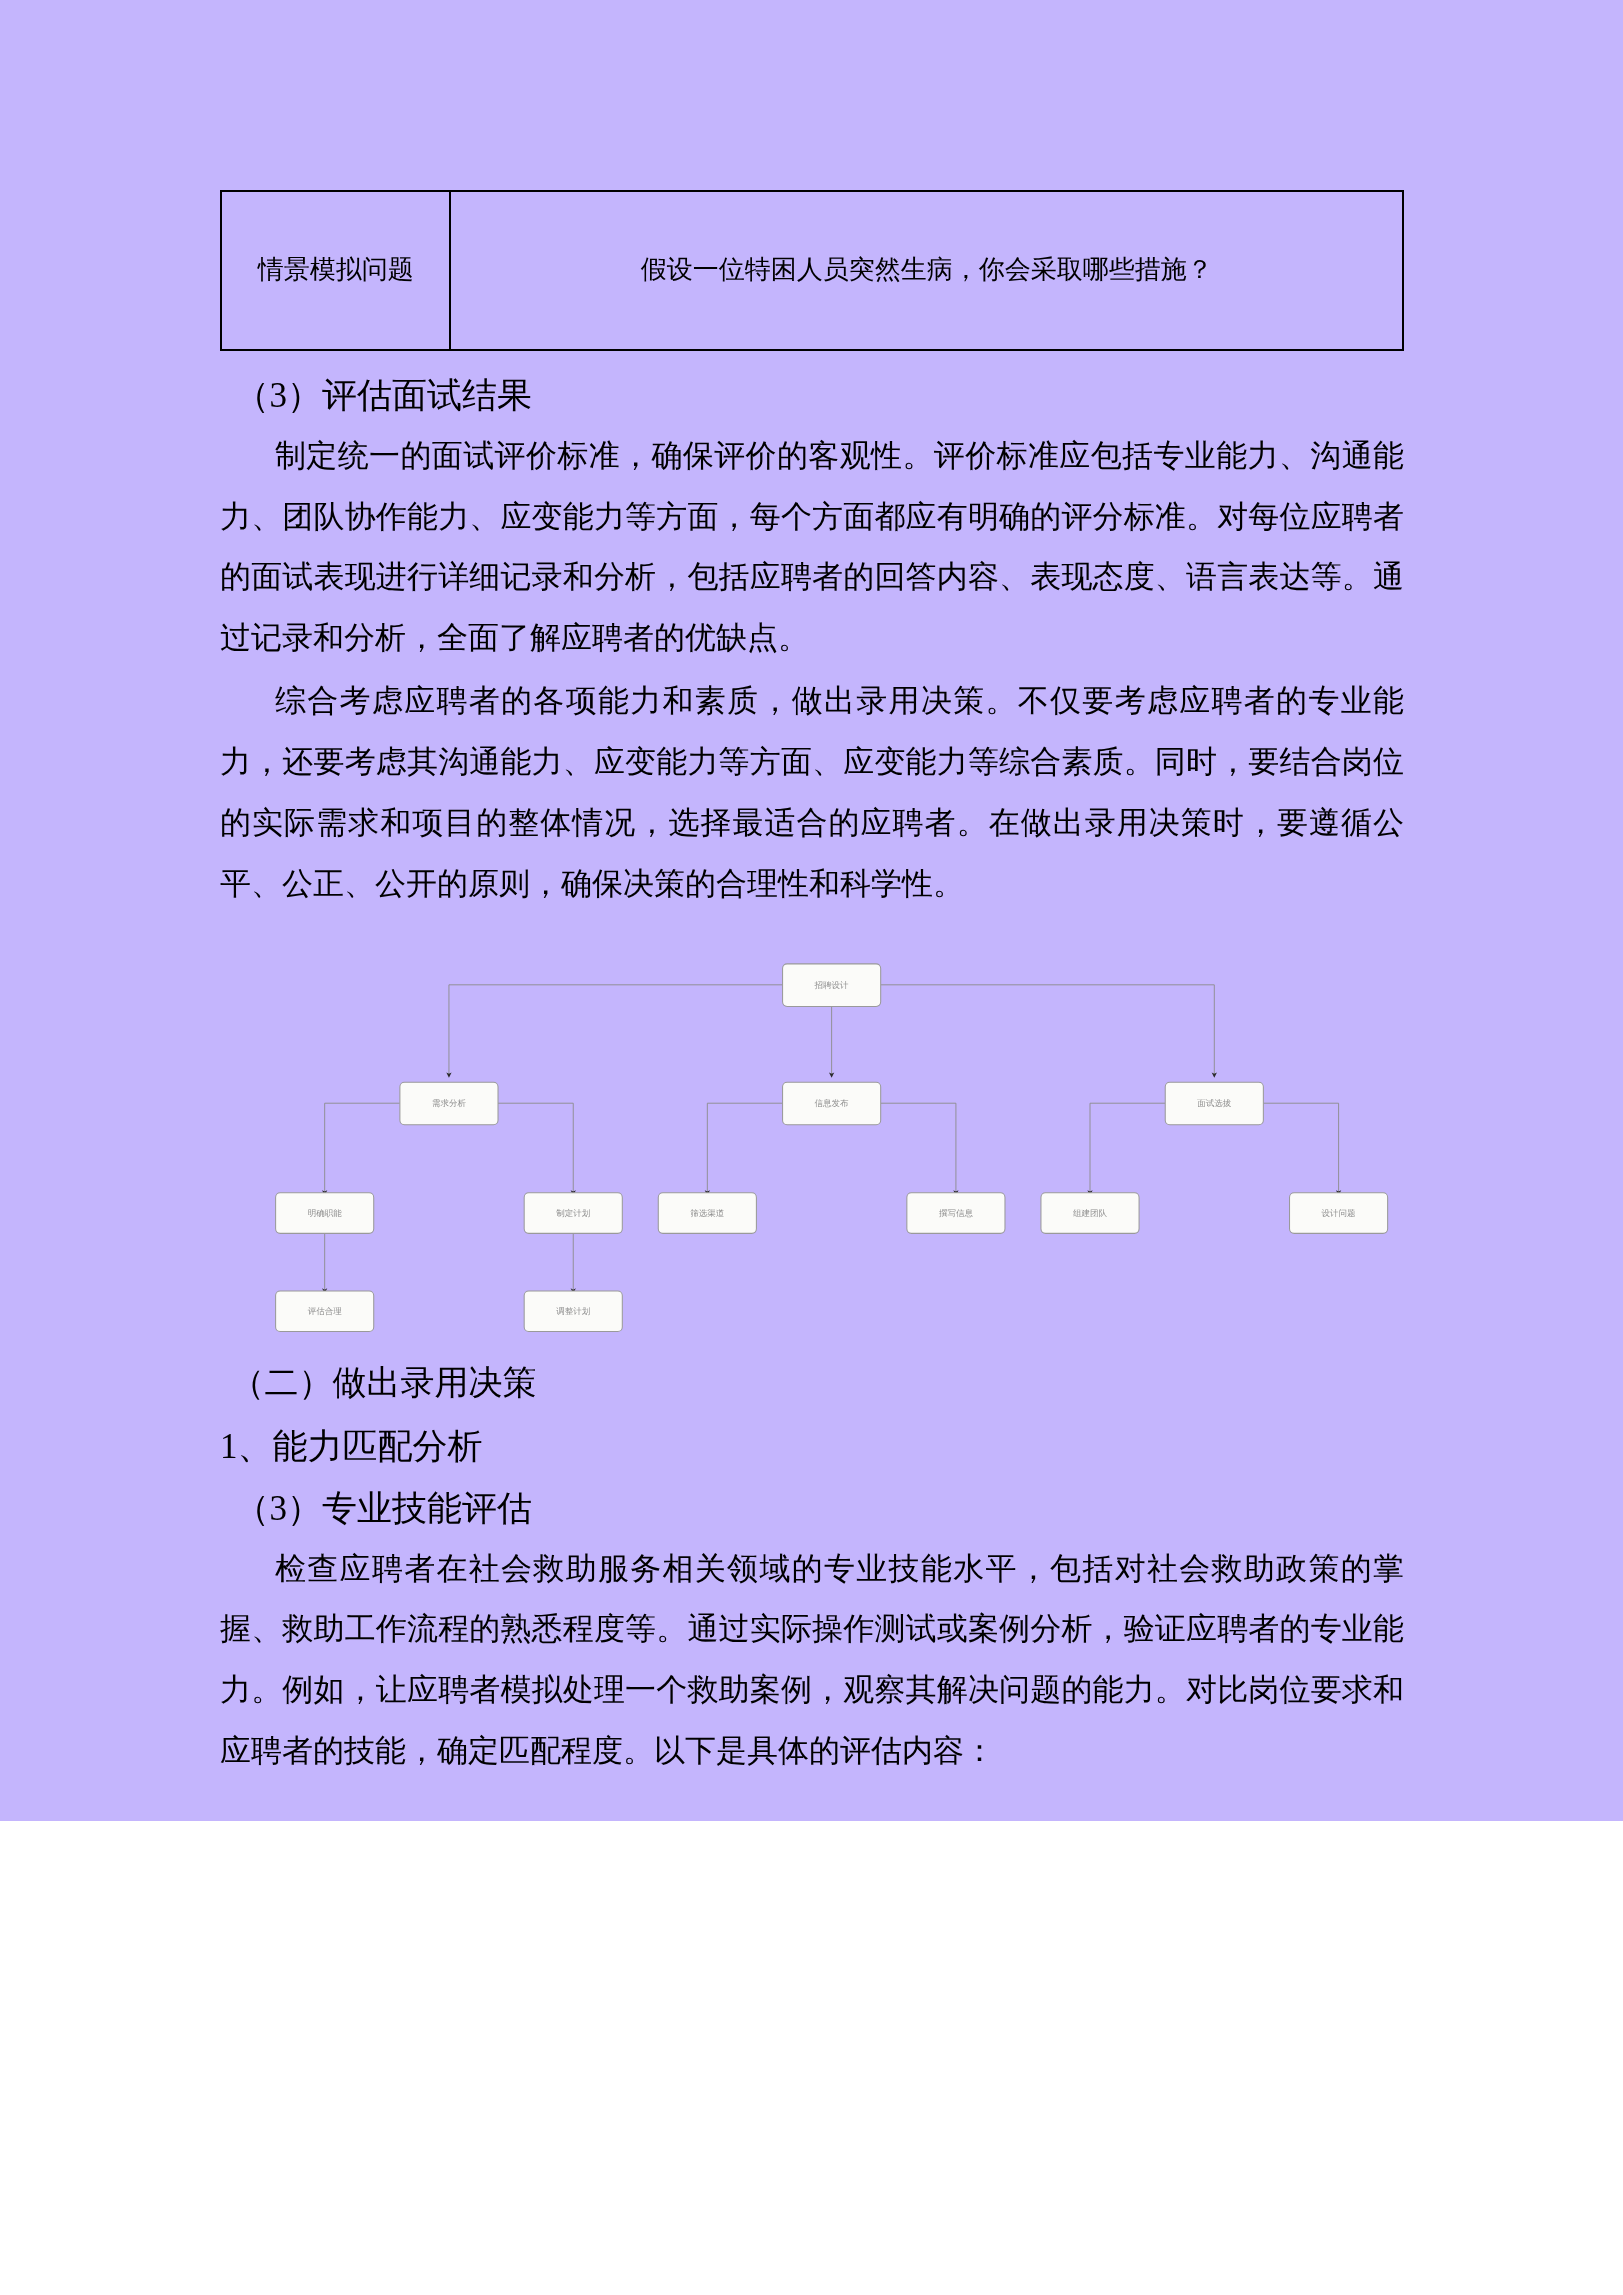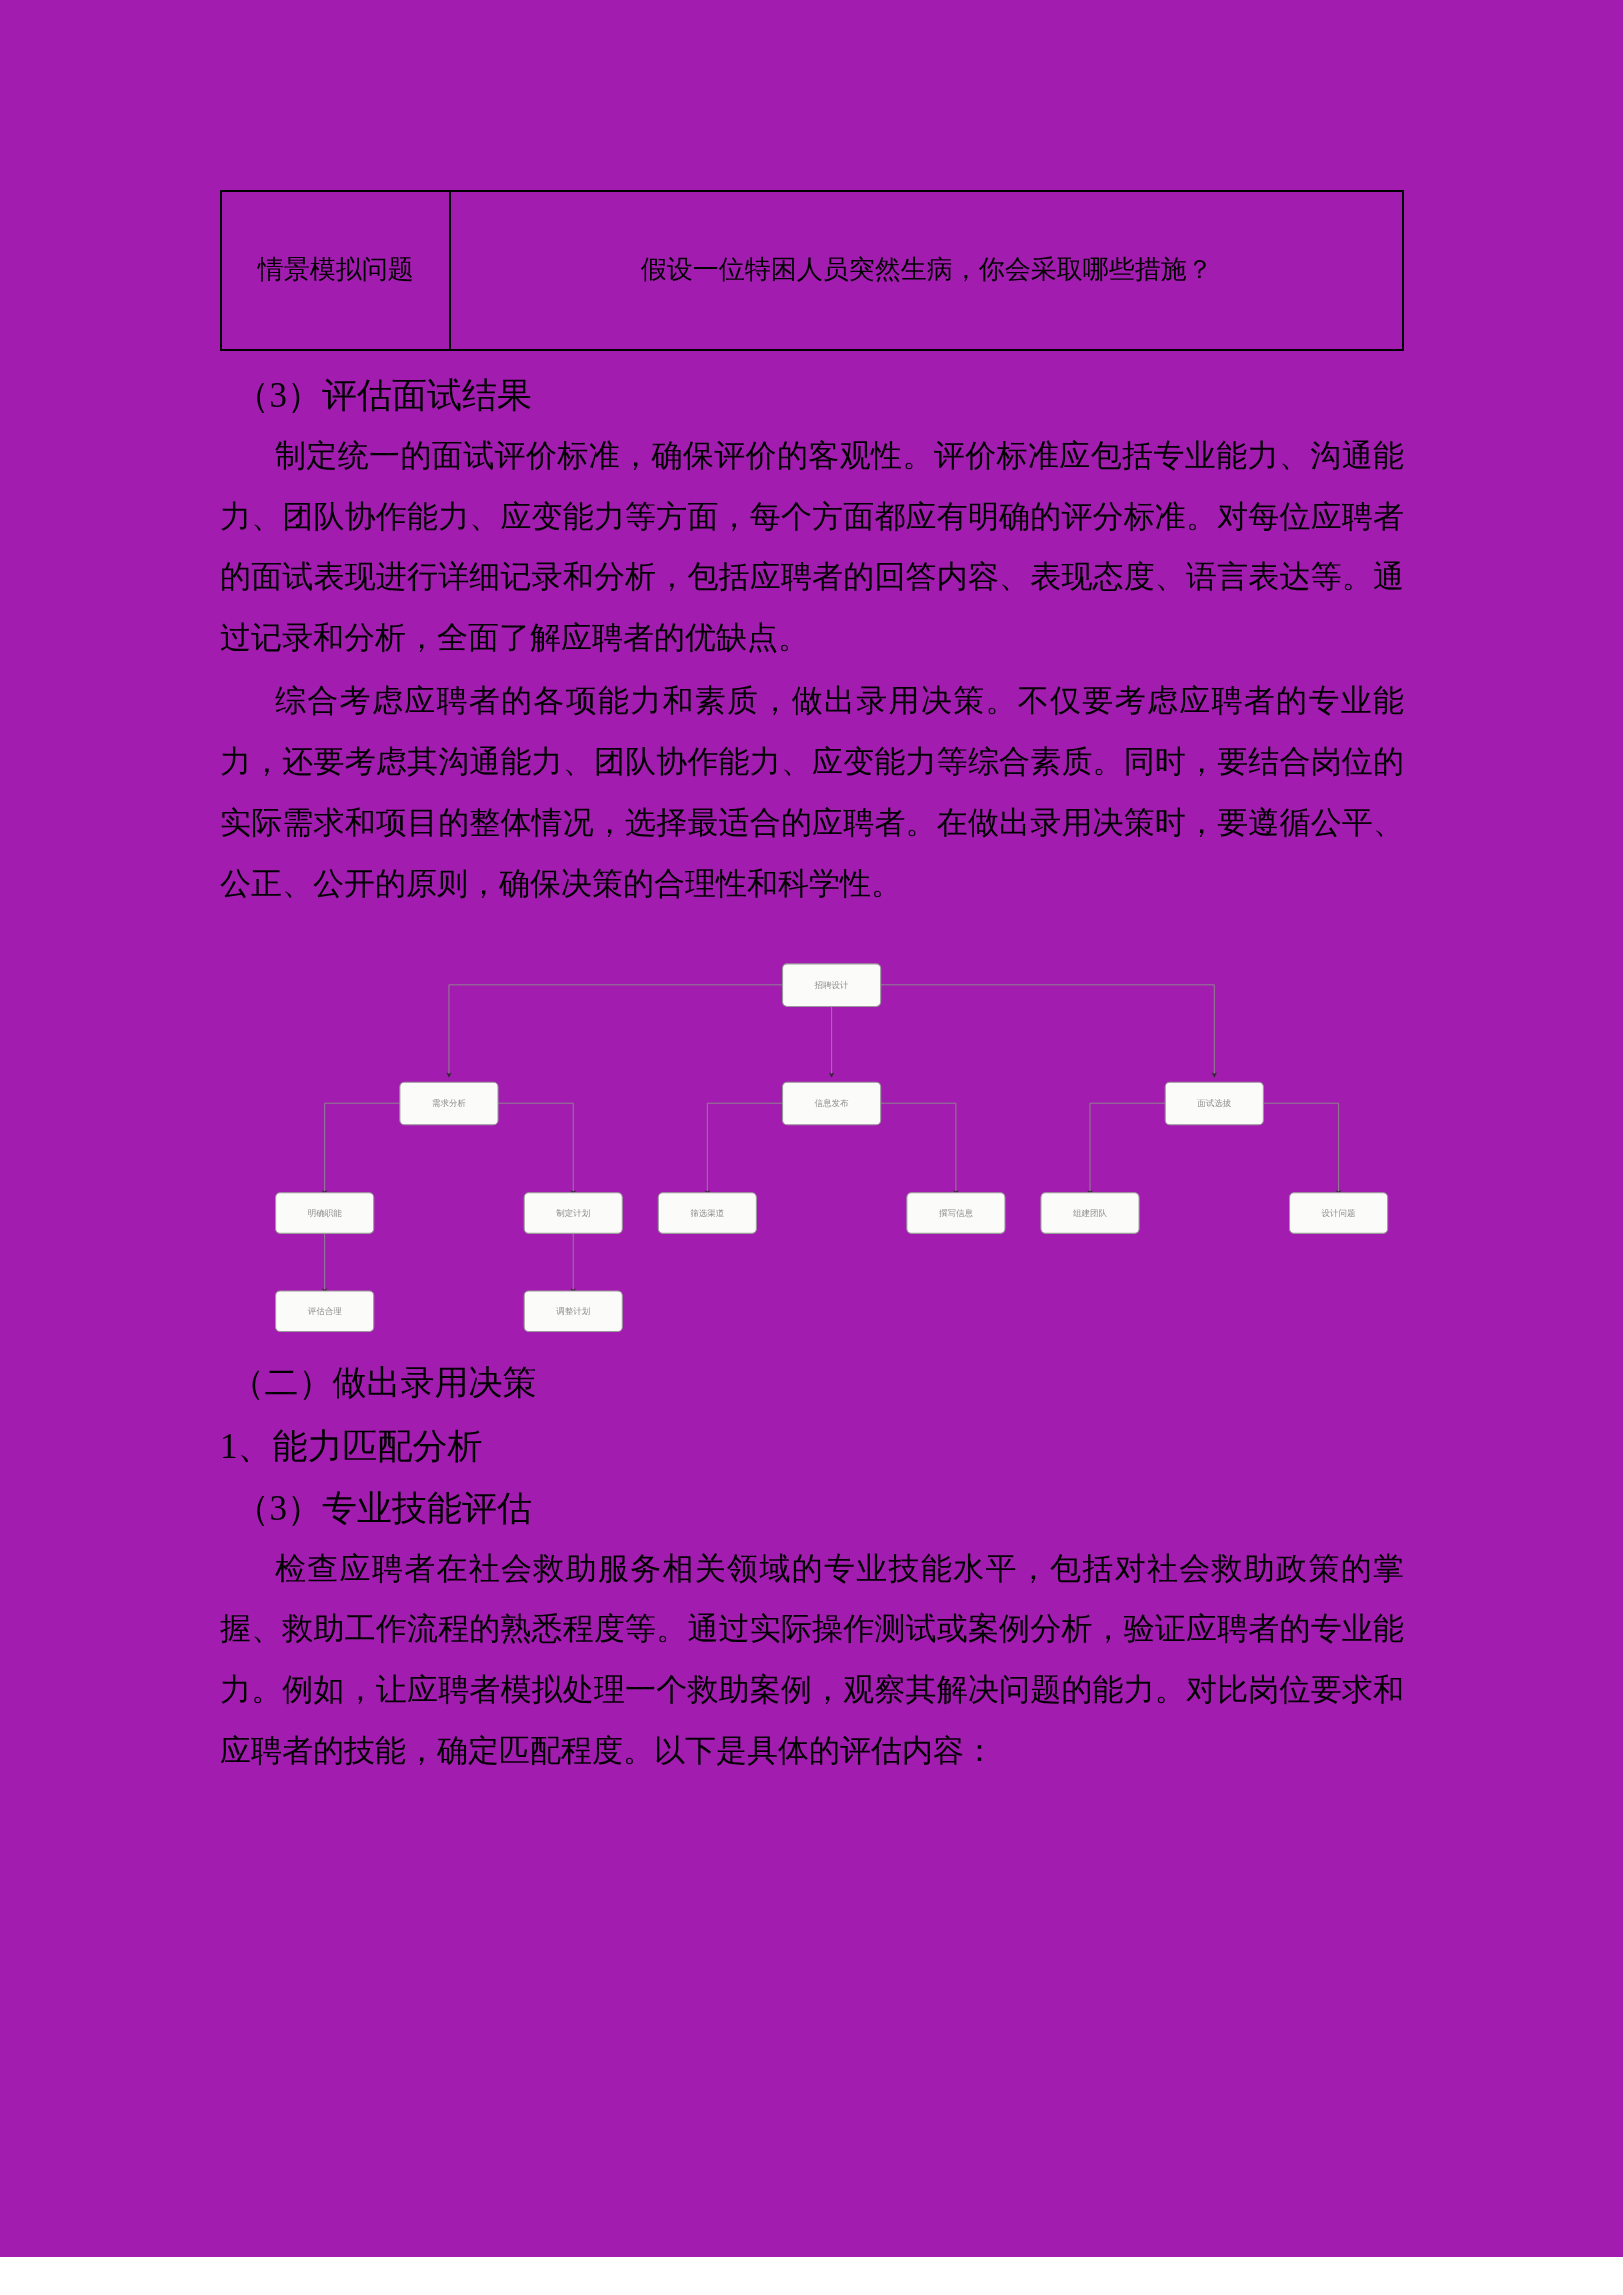--- a/index.html
+++ b/index.html
@@ -7,22 +7,22 @@
     padding: 0;
     background: #ffffff;
   }
   body {
     font-family: "Liberation Serif", "DejaVu Serif", serif;
     color: #000000;
   }
   .page {
     position: relative;
     width: 1623px;
-    height: 2257px;
-    background: #a21caf;
+    height: 1821px;
+    background: #c4b5fd;
     box-sizing: border-box;
     overflow: hidden;
   }
   .content {
     position: absolute;
     left: 220px;
     top: 190px;
     width: 1184px;
   }
 
@@ -122,21 +122,21 @@
           <td class="label-cell">情景模拟问题</td>
           <td class="value-cell">假设一位特困人员突然生病，你会采取哪些措施？</td>
         </tr>
       </tbody>
     </table>
 
     <div class="heading-sub">（3）评估面试结果</div>
 
     <p class="body-par">制定统一的面试评价标准，确保评价的客观性。评价标准应包括专业能力、沟通能力、团队协作能力、应变能力等方面，每个方面都应有明确的评分标准。对每位应聘者的面试表现进行详细记录和分析，包括应聘者的回答内容、表现态度、语言表达等。通过记录和分析，全面了解应聘者的优缺点。</p>
 
-    <p class="body-par">综合考虑应聘者的各项能力和素质，做出录用决策。不仅要考虑应聘者的专业能力，还要考虑其沟通能力、团队协作能力、应变能力等综合素质。同时，要结合岗位的实际需求和项目的整体情况，选择最适合的应聘者。在做出录用决策时，要遵循公平、公正、公开的原则，确保决策的合理性和科学性。</p>
+    <p class="body-par">综合考虑应聘者的各项能力和素质，做出录用决策。不仅要考虑应聘者的专业能力，还要考虑其沟通能力、应变能力等方面、应变能力等综合素质。同时，要结合岗位的实际需求和项目的整体情况，选择最适合的应聘者。在做出录用决策时，要遵循公平、公正、公开的原则，确保决策的合理性和科学性。</p>
 
 
     <div class="flow-wrap">
       <svg viewBox="0 0 1810 600" preserveAspectRatio="xMidYMid meet">
         <defs>
           <marker id="ar" markerWidth="10" markerHeight="10" refX="5" refY="5" orient="auto" markerUnits="userSpaceOnUse">
             <path d="M1,1 L9,5 L1,9 L3,5 Z" class="fc-arrow"></path>
           </marker>
         </defs>
 

